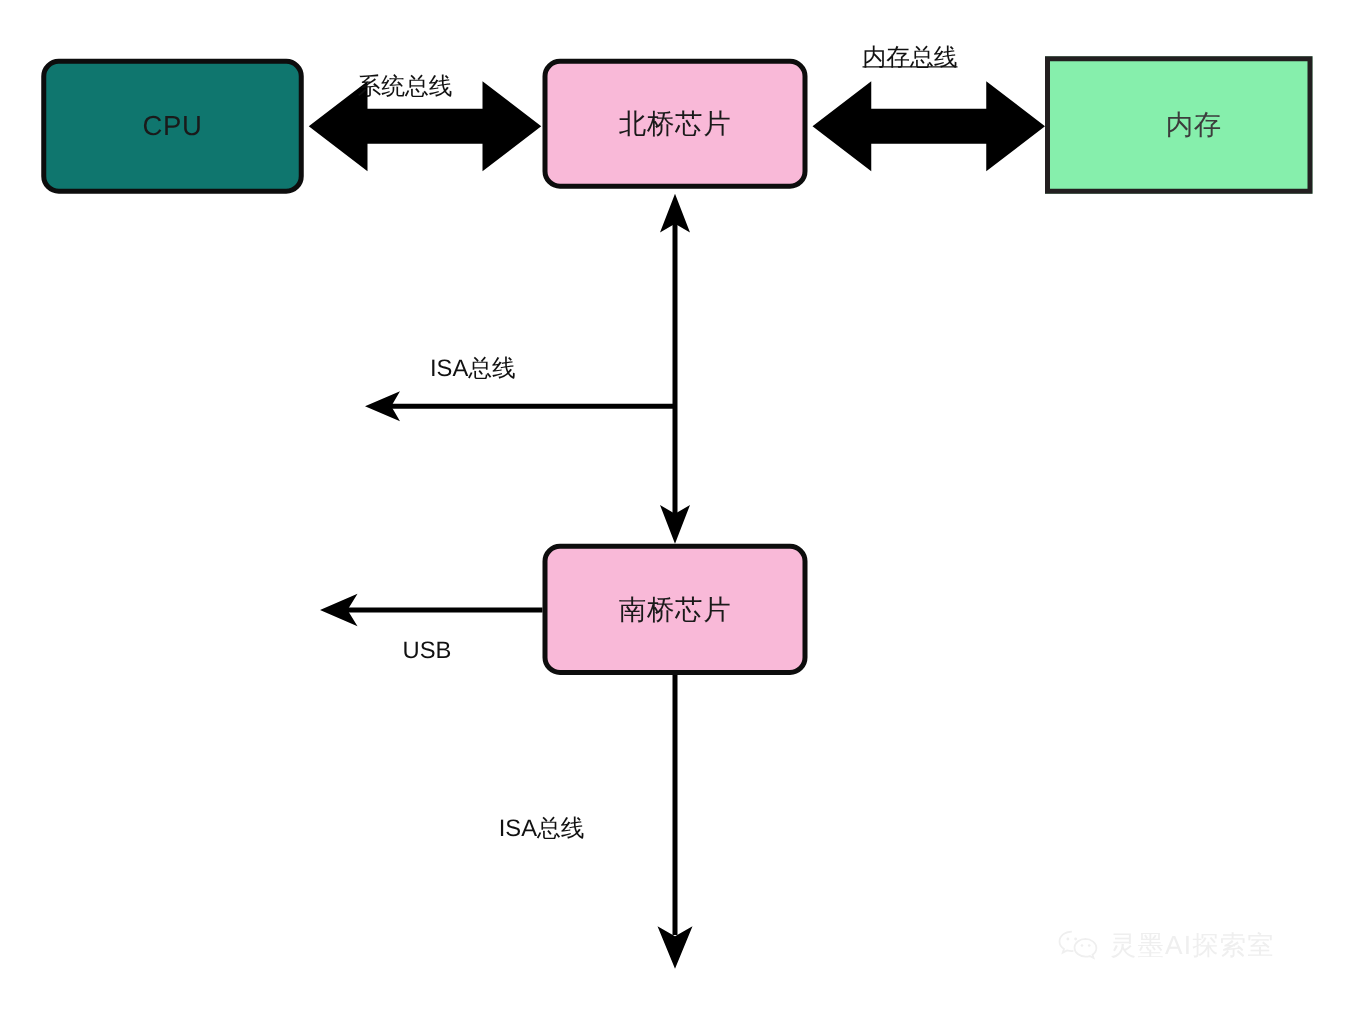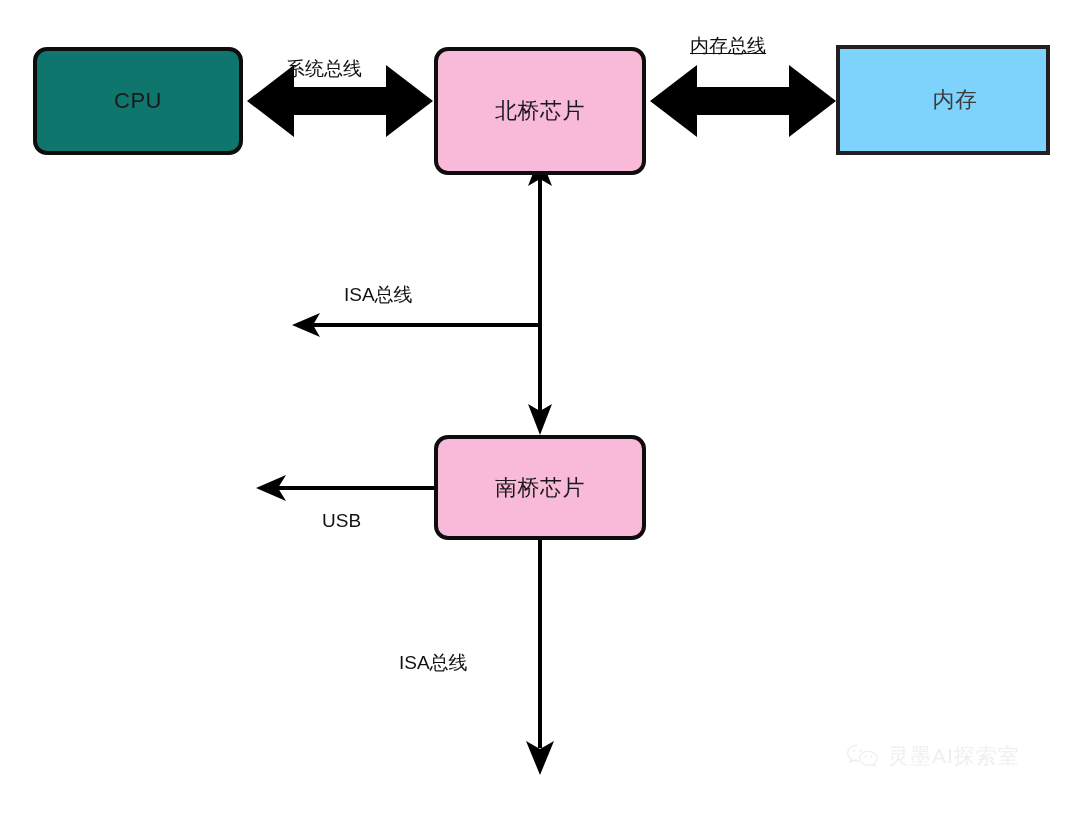--- a/index.html
+++ b/index.html
@@ -41,38 +41,38 @@
     top: 47px;
     width: 210px;
     height: 108px;
     background: #0f766e;
     border-radius: 14px;
   }
   .node-northbridge {
     left: 434px;
     top: 47px;
     width: 212px;
-    height: 128px;
+    height: 104px;
     background: #f9b9d8;
     border-radius: 14px;
   }
   .node-southbridge {
     left: 434px;
     top: 435px;
     width: 212px;
     height: 105px;
     background: #f9b9d8;
     border-radius: 14px;
   }
   .node-memory {
     left: 836px;
     top: 45px;
     width: 214px;
     height: 110px;
-    background: #7dd3fc;
+    background: #86efac;
     border: 4px solid #231f20;
     border-radius: 0;
     color: #3c3c3c;
     padding-left: 24px;
   }
   .edge-label {
     position: absolute;
     font-size: 19px;
     color: #111111;
     white-space: nowrap;

